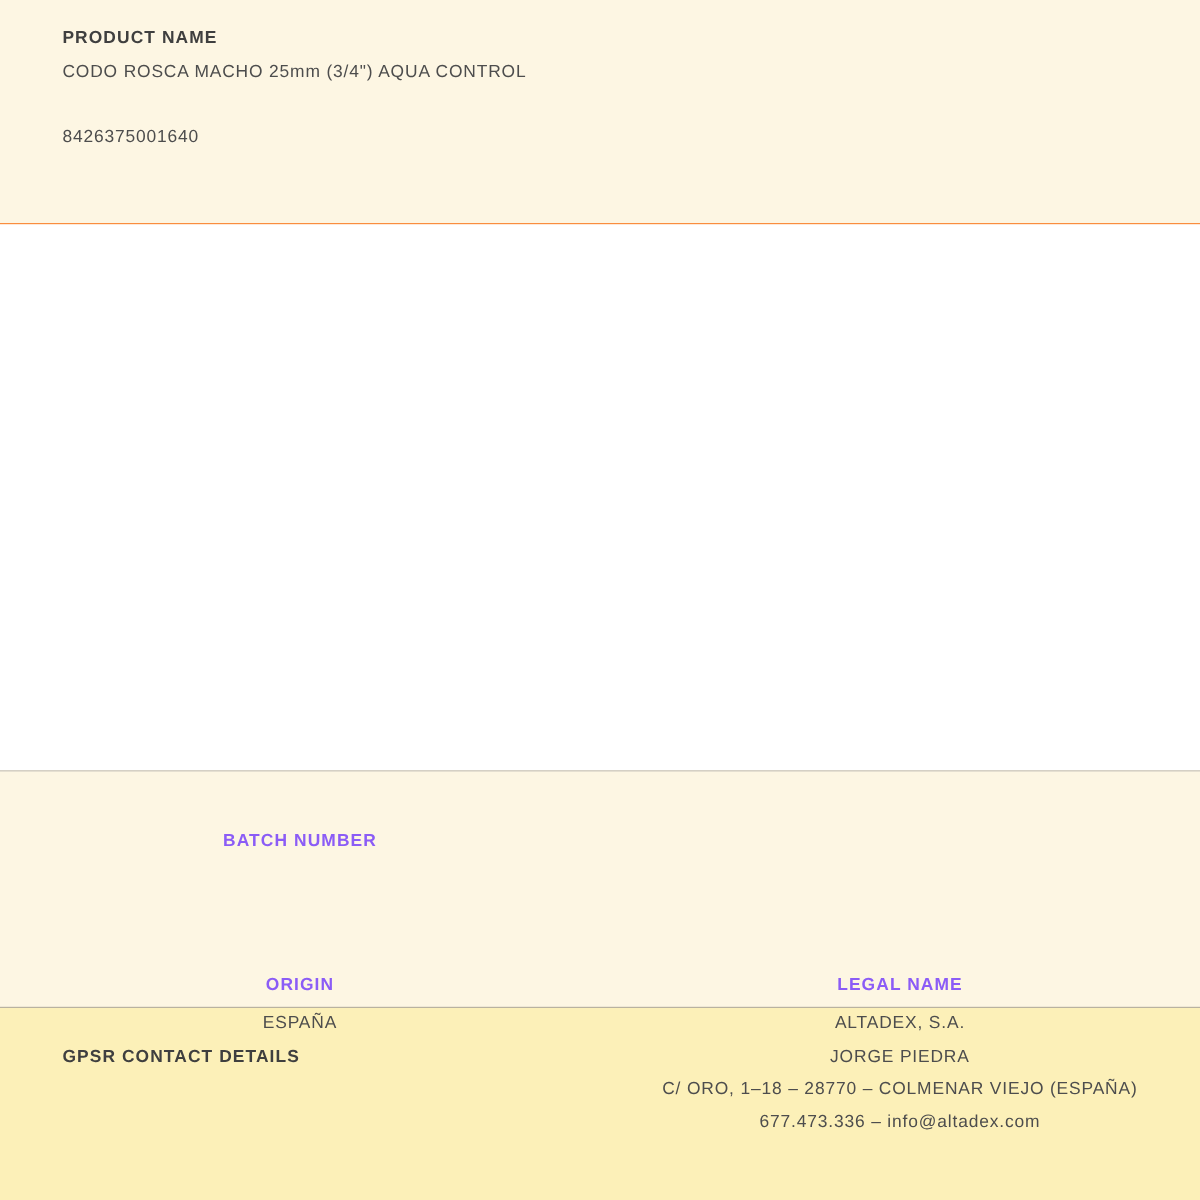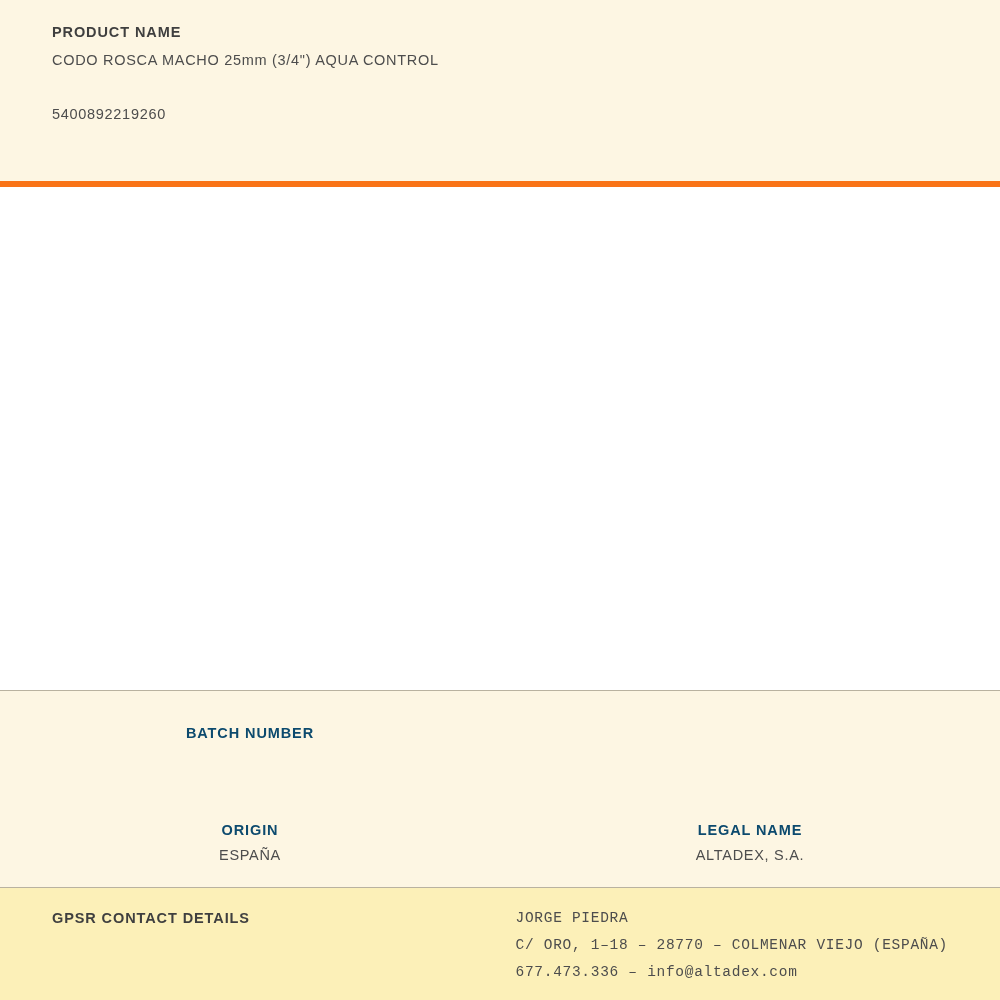--- a/index.html
+++ b/index.html
@@ -21,21 +21,21 @@
     display: flex;
     flex-direction: column;
   }
 
   
   .top-section {
     background: #fdf6e3;
     padding: 24px 52px 0 52px;
     height: 187px;
     box-sizing: border-box;
-    border-bottom: 6px solid #f97316;
+    border-bottom: 1px solid #f97316;
   }
   .field-label {
     font-size: 14.5px;
     font-weight: bold;
     letter-spacing: 0.9px;
     color: #3f3f3f;
     margin: 0 0 12px 0;
   }
   .field-value {
     font-size: 14.5px;
@@ -74,73 +74,72 @@
   .row-one {
     padding-top: 34px;
   }
   .row-two {
     padding-top: 56px;
   }
   .head-small {
     font-size: 14.5px;
     font-weight: bold;
     letter-spacing: 0.9px;
-    color: #0c4a6e;
-    margin: 0;
+    color: #8b5cf6;
+    margin: 16px;
   }
   .val-small {
     font-size: 14.5px;
     letter-spacing: 0.7px;
     color: #4d4d4d;
     margin: 9px 0 0 0;
     min-height: 16px;
   }
 
   
   .footer-section {
     background: #fcf0b8;
-    height: 112px;
+    height: 160px;
     box-sizing: border-box;
-    padding: 22px 52px 0 52px;
+    padding: 33px 52px 0 52px;
     display: flex;
     justify-content: space-between;
     align-items: flex-start;
   }
   .footer-title {
     font-size: 14.5px;
     font-weight: bold;
     letter-spacing: 0.9px;
     color: #3f3f3f;
     margin: 0;
     white-space: nowrap;
   }
   .footer-right {
-    text-align: left;
-    font-family: Liberation Mono, monospace;
+    text-align: center;
   }
   .footer-line {
     font-size: 14.5px;
     letter-spacing: 0.7px;
     color: #4d4d4d;
     margin: 0 0 11px 0;
   }
   .footer-line:last-child {
     margin-bottom: 0;
   }
 </style>
 </head>
 <body>
 
 <div class="sheet">
 
   <div class="top-section">
     <p class="field-label">PRODUCT NAME</p>
     <p class="field-value">CODO ROSCA MACHO 25mm (3/4") AQUA CONTROL</p>
     <div class="block-gap"></div>
-    <p class="field-value">5400892219260</p>
+    <p class="field-value">8426375001640</p>
   </div>
 
   <div class="middle-section"></div>
 
   <div class="batch-section">
     <div class="cols row-one">
       <div class="col">
         <p class="head-small">BATCH NUMBER</p>
         <p class="val-small"></p>
       </div>

